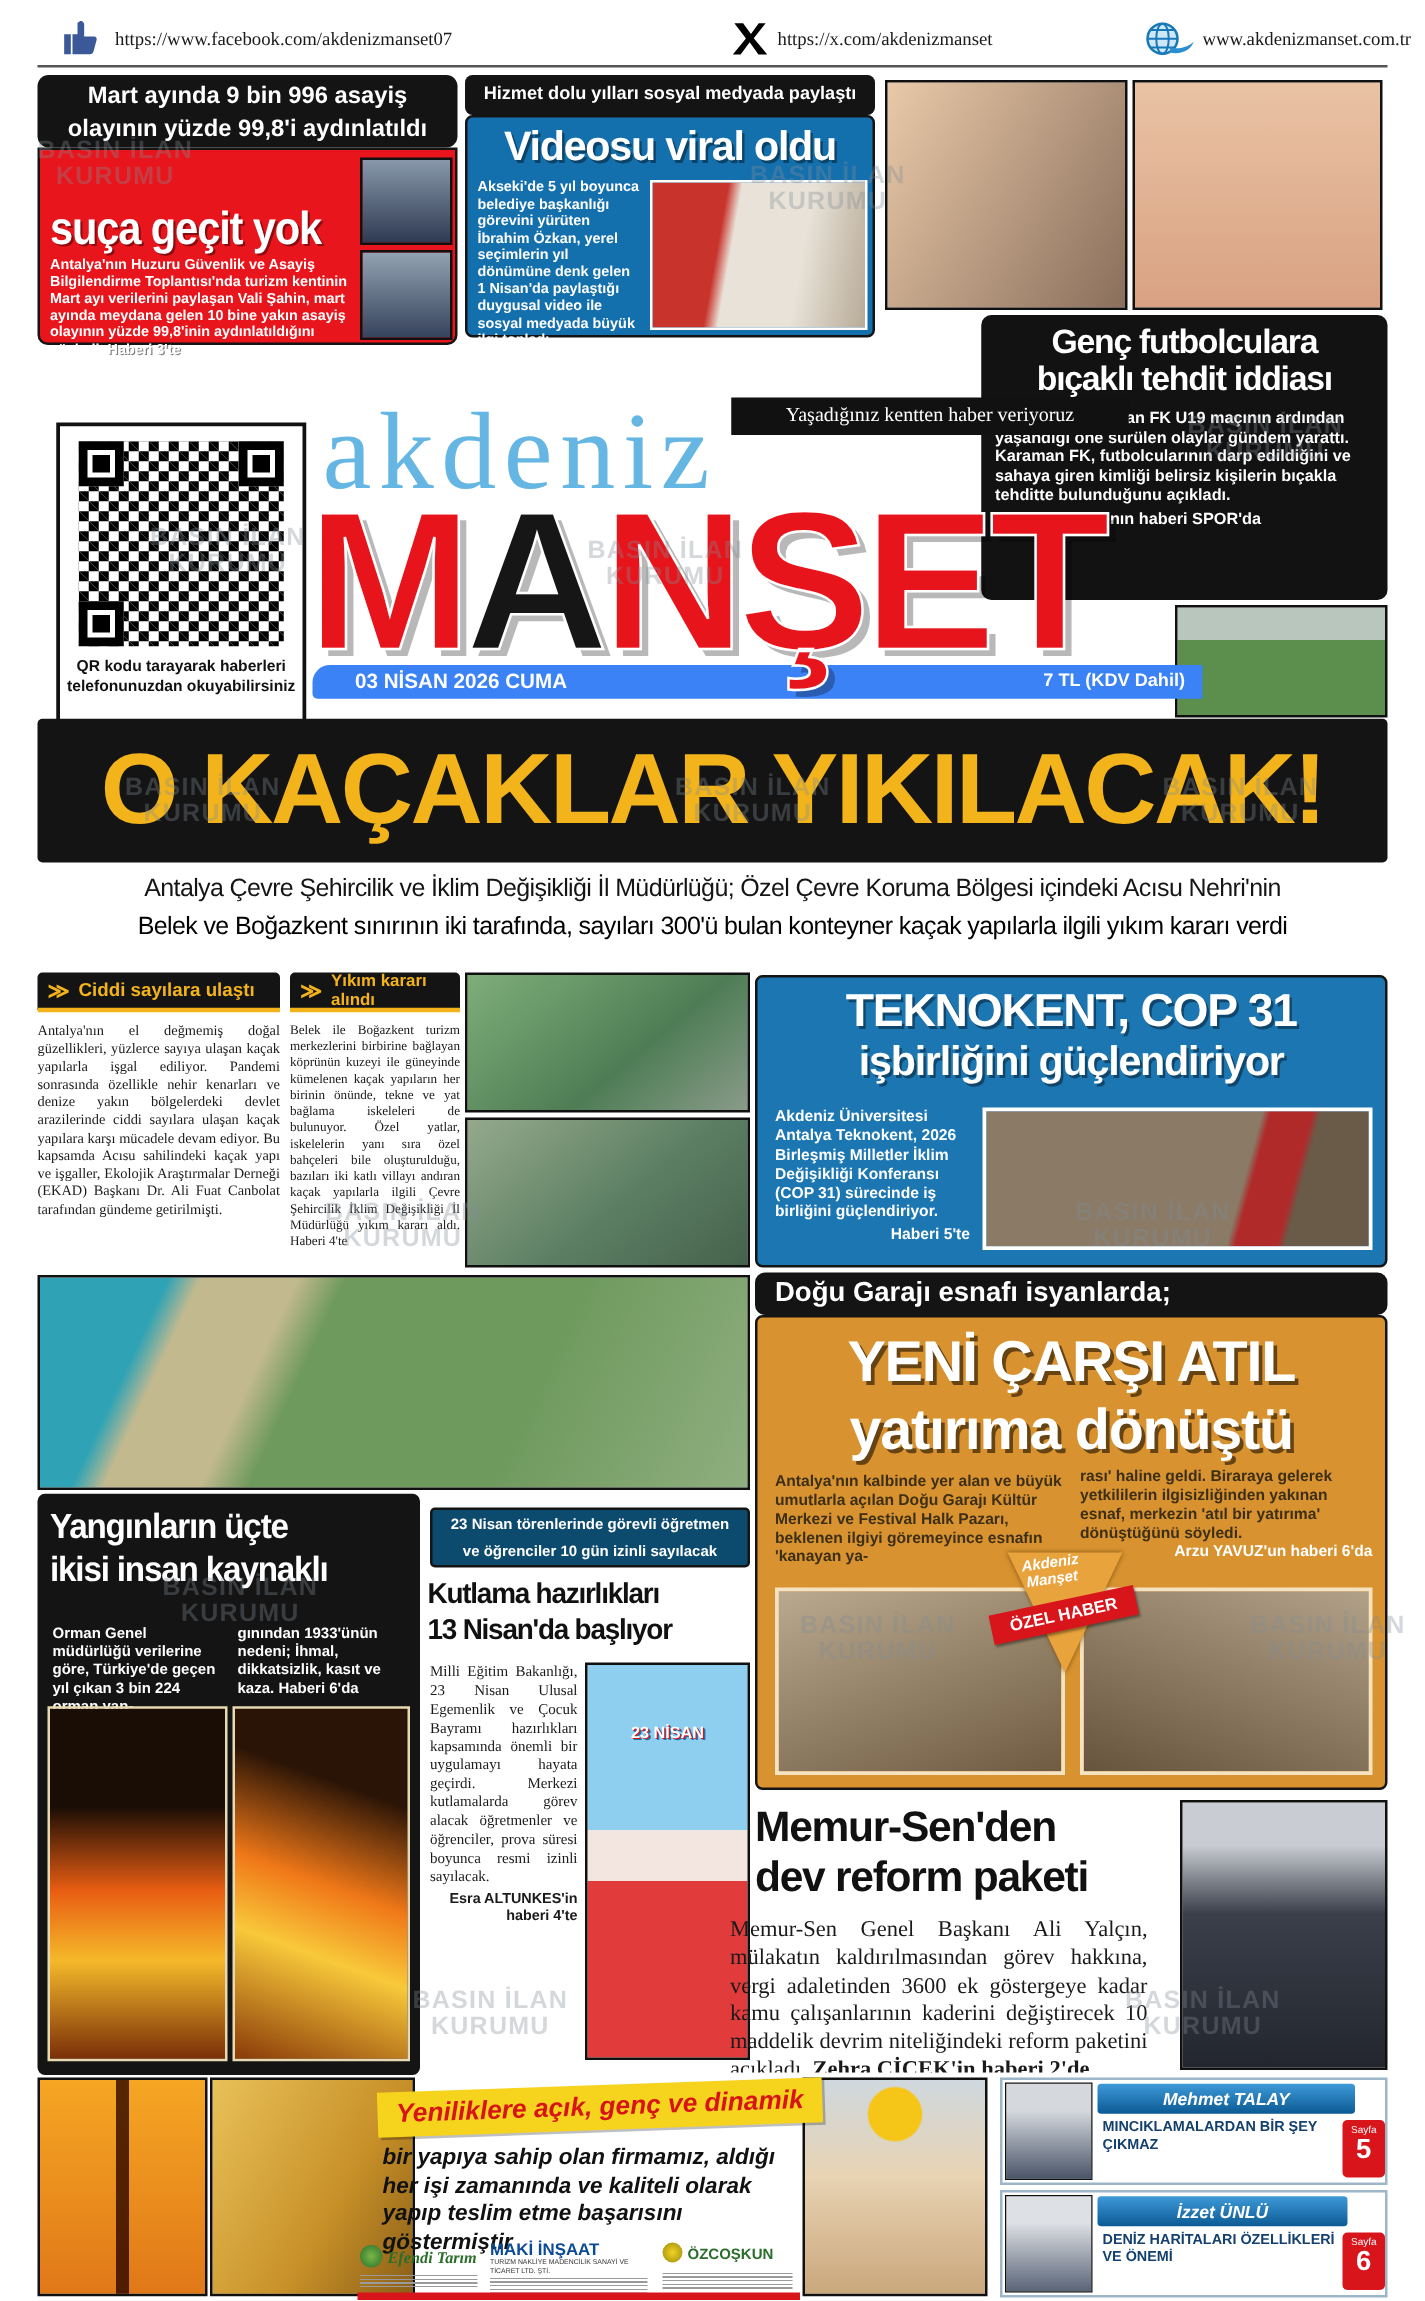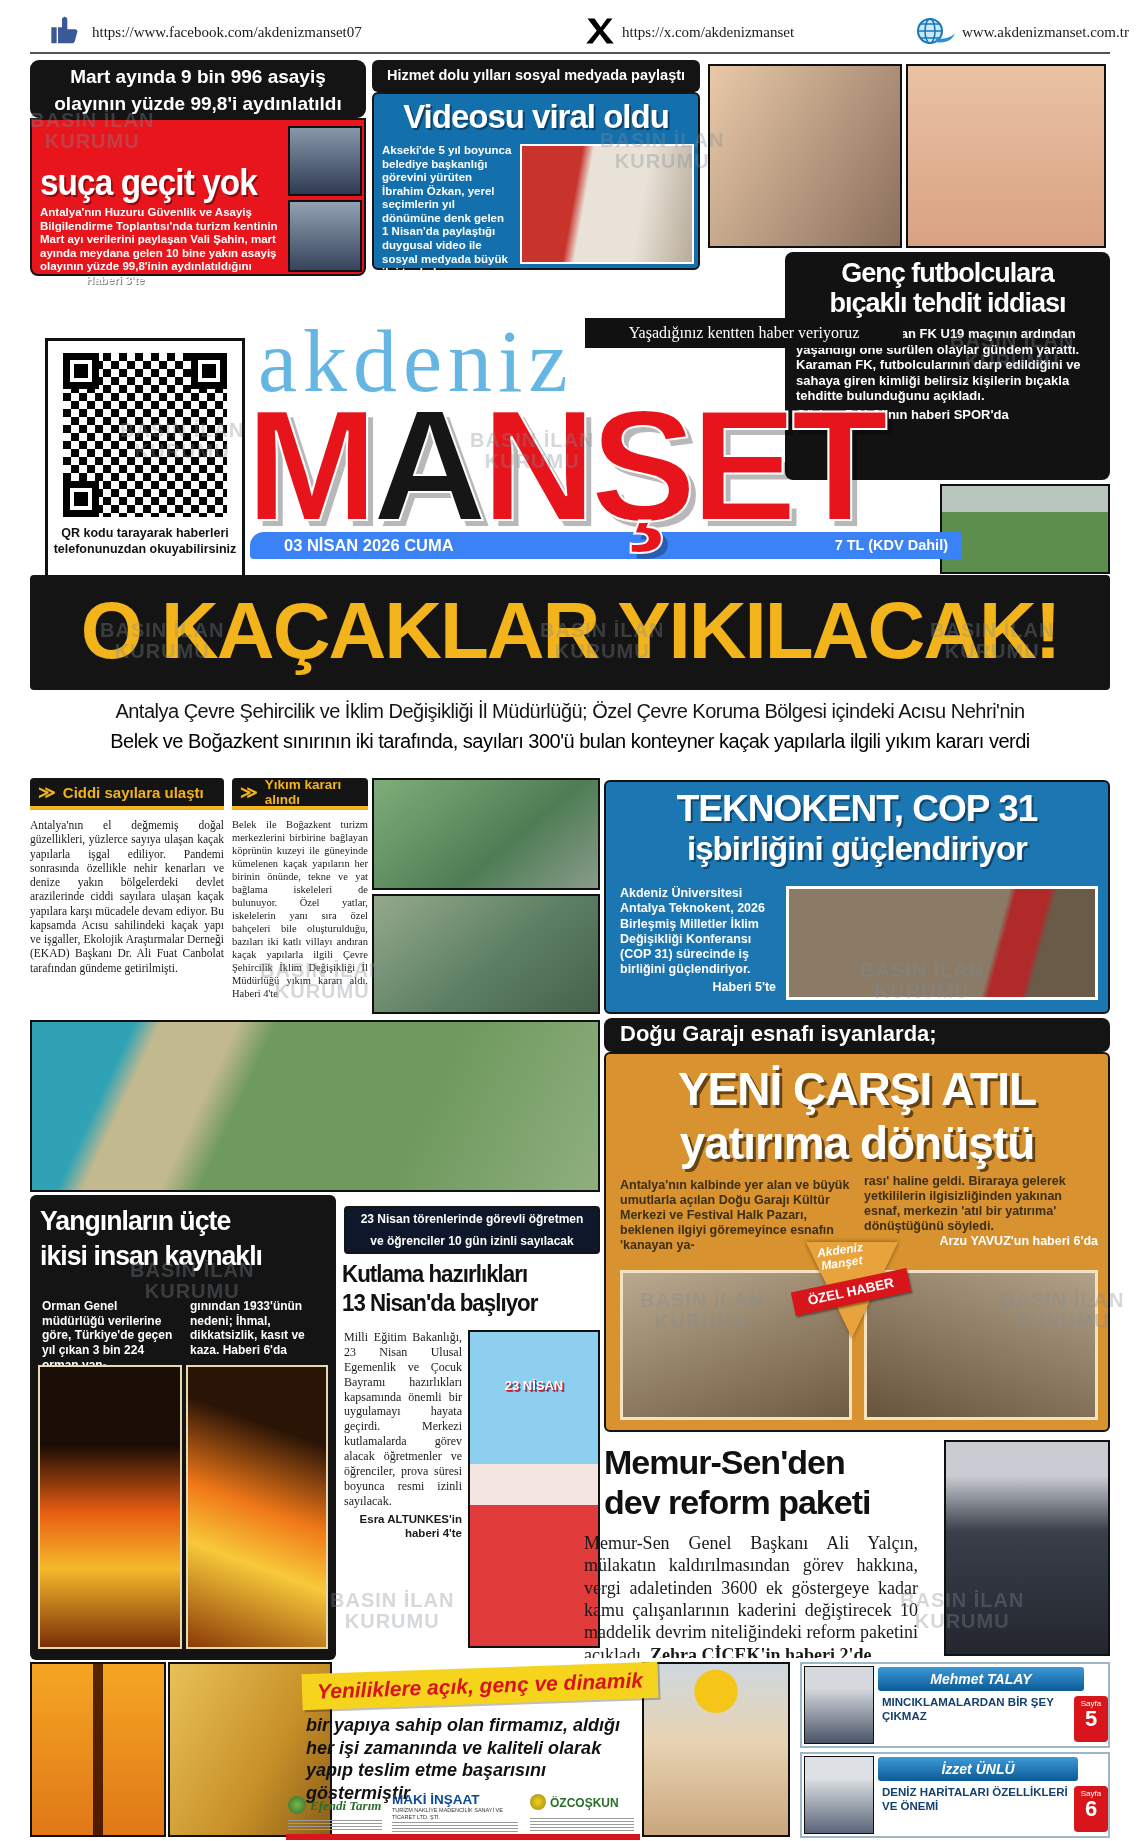--- a/index.html
+++ b/index.html
@@ -249,21 +249,21 @@
         <div>ikisi insan kaynaklı</div>
     </div>
     <div class="abs whitebold" style="left:12px;top:104px;width:140px;font-size:12px;line-height:1.22;">Orman Genel müdürlüğü verilerine göre, Türkiye'de geçen yıl çıkan 3 bin 224 orman yan-</div>
     <div class="abs whitebold" style="left:160px;top:104px;width:136px;font-size:12px;line-height:1.22;">
       <span>gınından 1933'ünün nedeni; İhmal, dikkatsizlik, kasıt ve kaza.</span> <span>Haberi 6'da</span>
     </div>
     <div class="abs photo" style="left:8px;top:170px;width:144px;height:284px;border:2px solid #e8d9b0;background:linear-gradient(#1a0d05 0 28%,#e85d12 52%,#f5b92a 72%,#7a2f08);"></div>
     <div class="abs photo" style="left:156px;top:170px;width:142px;height:284px;border:2px solid #e8d9b0;background:linear-gradient(200deg,#2a1406 0 24%,#f07818 50%,#f8c93a 68%,#8a3a08);"></div>
   </div>
 
-  <div class="abs colorbox" style="left:344px;top:1206px;width:256px;height:48px;background:#0f172a;border-radius:4px;">
+  <div class="abs colorbox" style="left:344px;top:1206px;width:256px;height:48px;background:#0c4a6e;border-radius:4px;">
     <div class="whitebold" style="text-align:center;font-size:12px;line-height:22px;white-space:nowrap;overflow:hidden;">
       <div>23 Nisan törenlerinde görevli öğretmen</div>
         <div>ve öğrenciler 10 gün izinli sayılacak</div>
     </div>
   </div>
   <div class="abs" style="left:342px;top:1260px;width:258px;font-size:23px;font-weight:bold;color:#111;letter-spacing:-1px;line-height:1.25;transform:scaleX(.97);transform-origin:left;">
     <div>Kutlama hazırlıkları</div>
       <div>13 Nisan'da başlıyor</div>
   </div>
   <div class="abs serifbody" style="left:344px;top:1330px;width:118px;height:330px;font-size:12px;">

